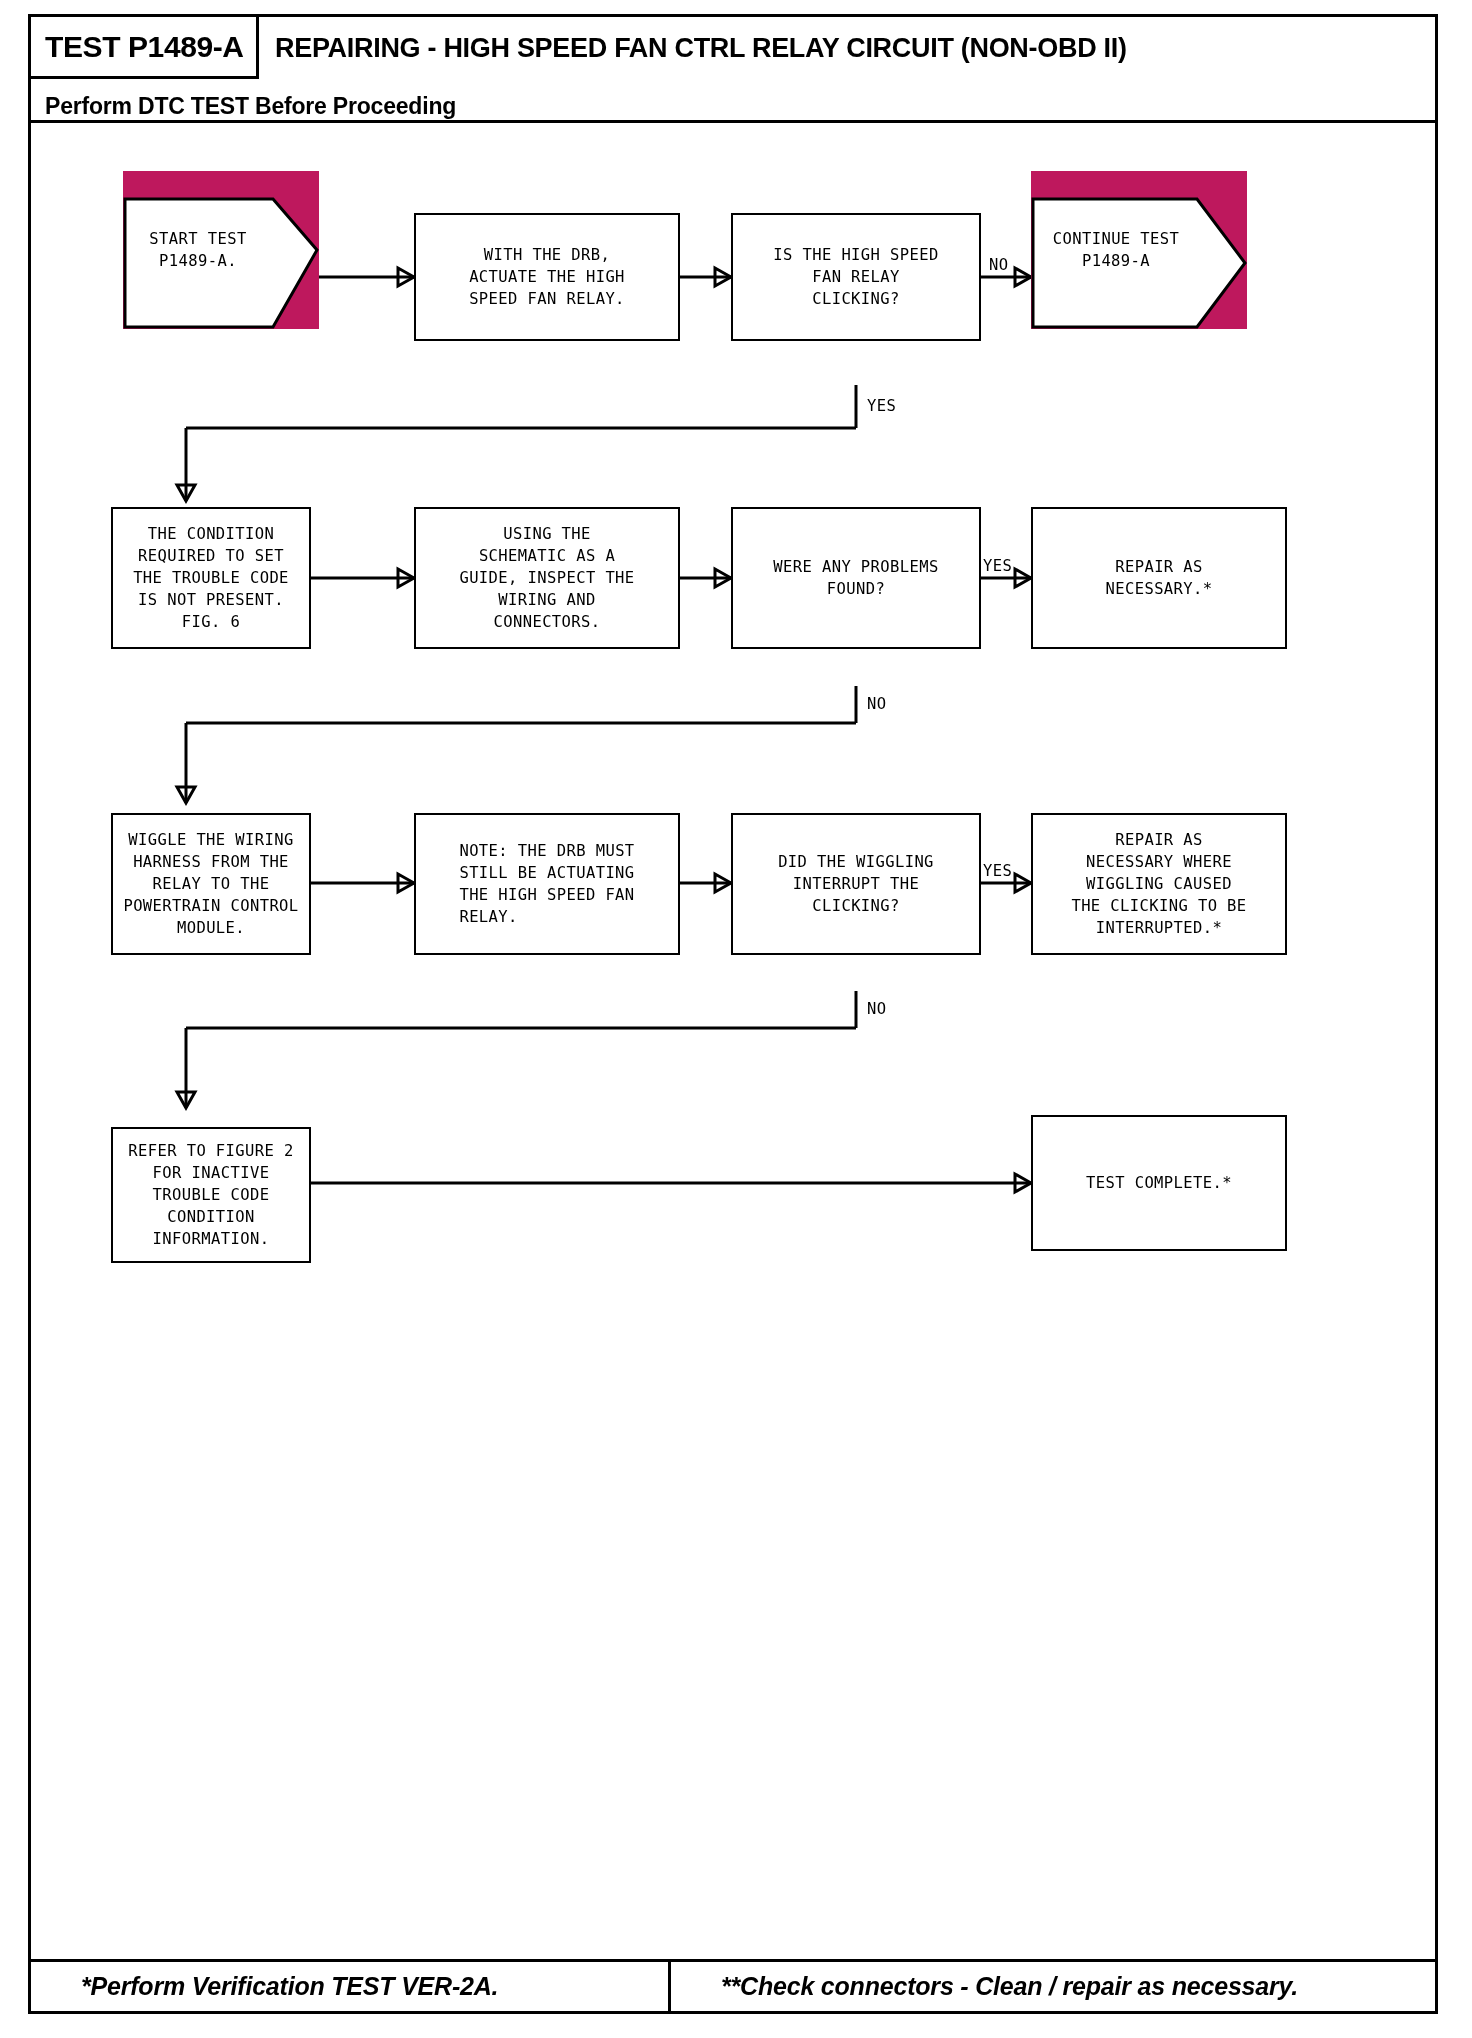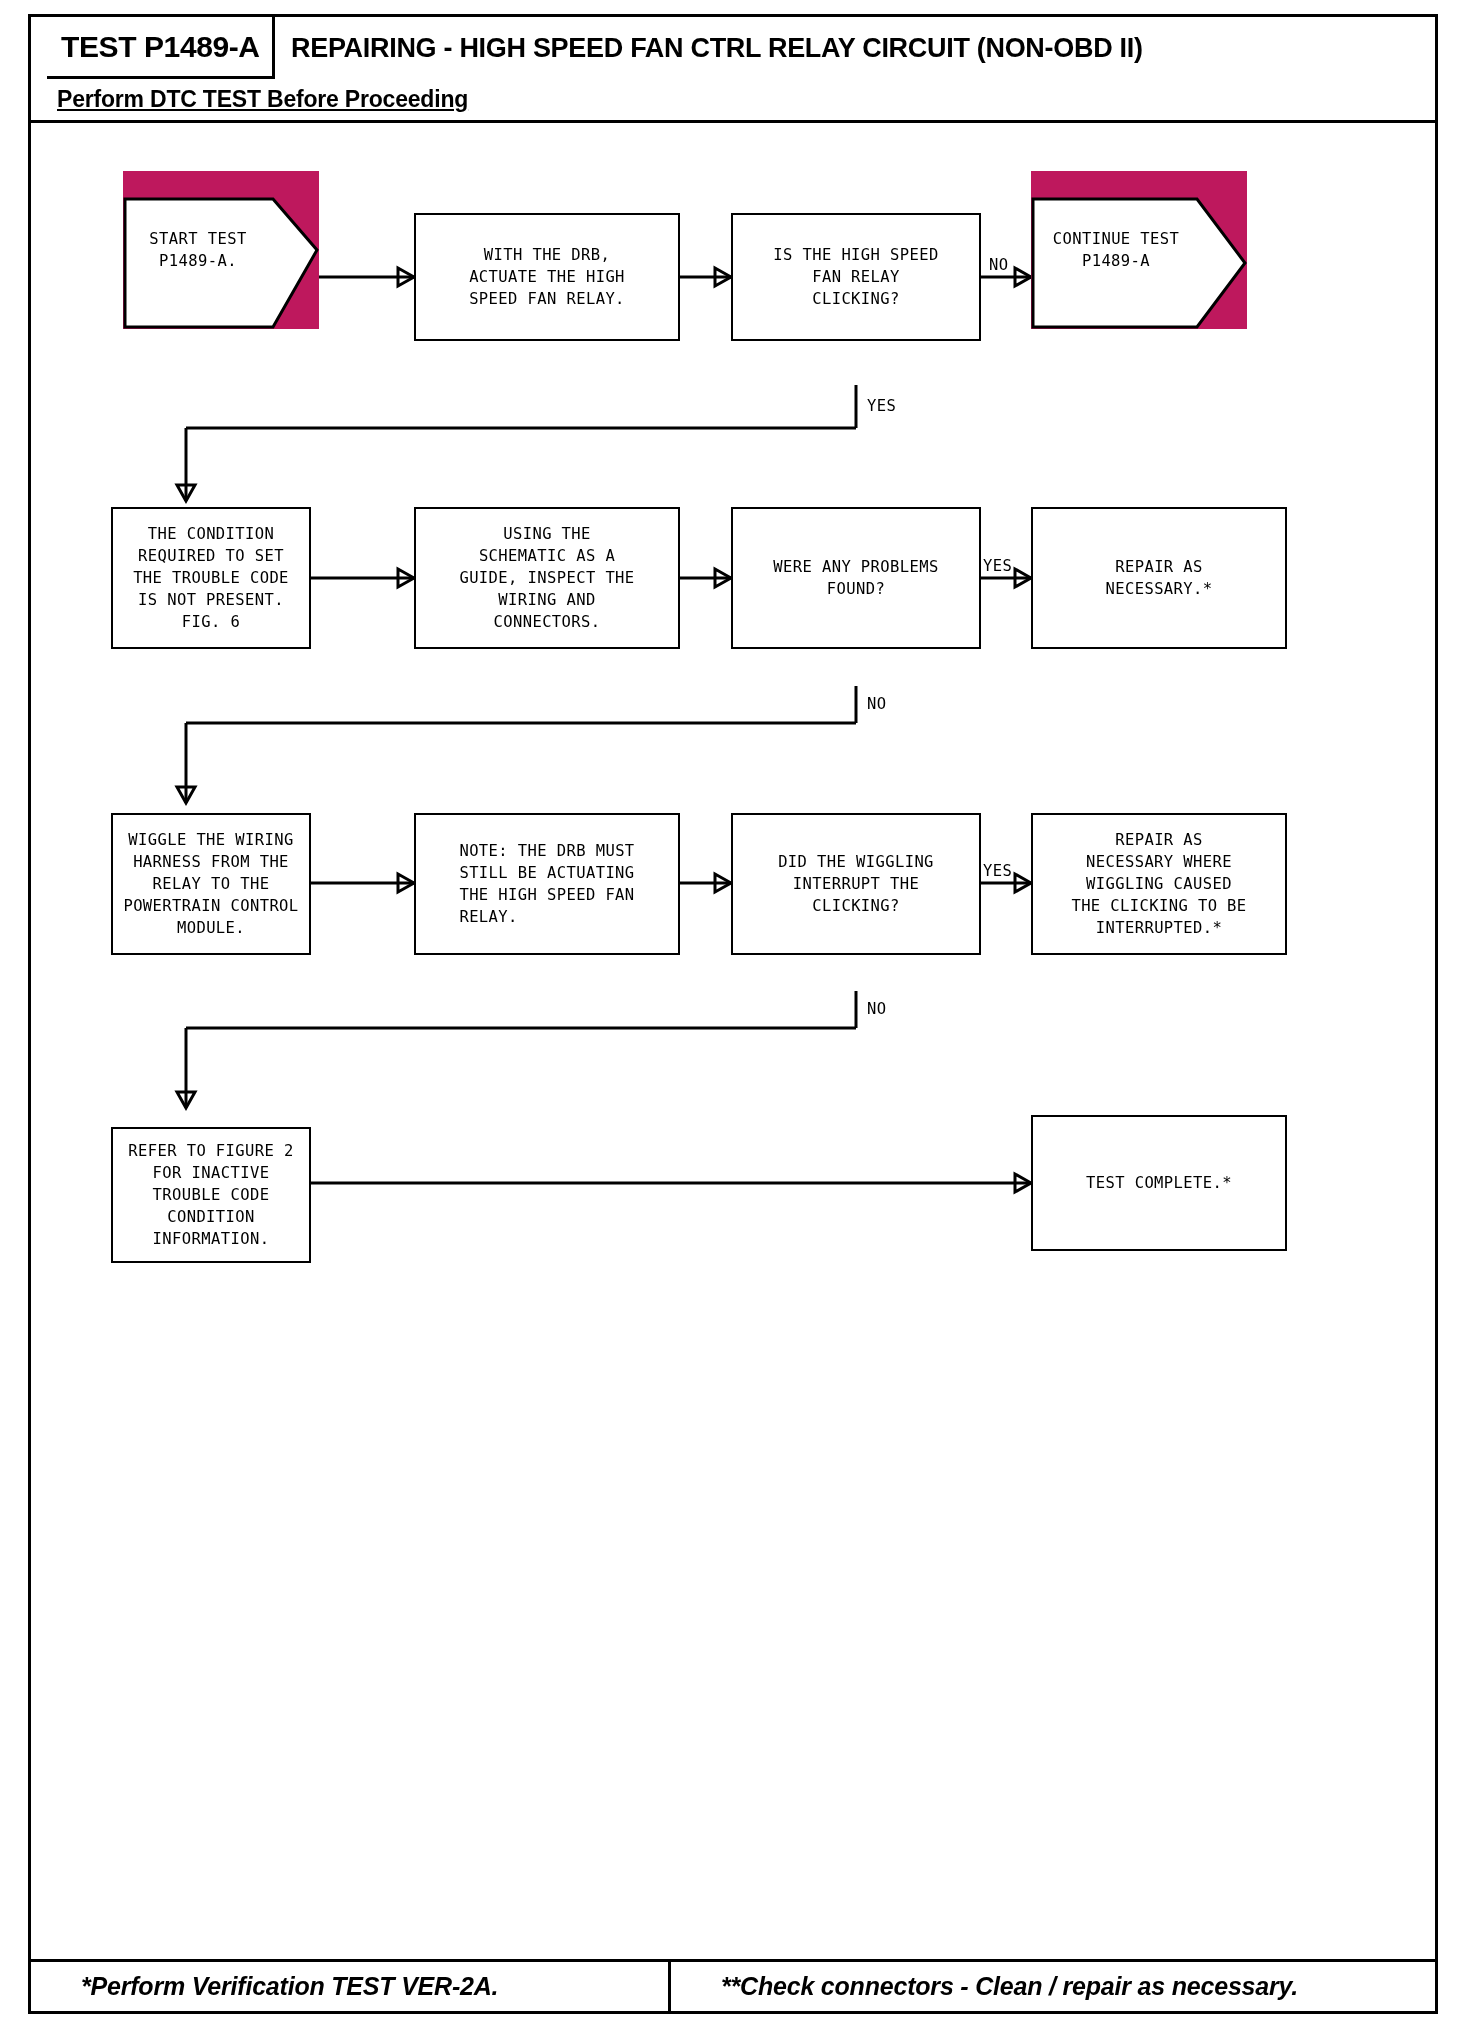--- a/index.html
+++ b/index.html
@@ -40,21 +40,20 @@
     align-items: stretch;
   }
   .test-id-cell {
     width: 228px;
     border-right: 3px solid #000;
     border-bottom: 3px solid #000;
     box-sizing: border-box;
     display: flex;
     align-items: center;
     padding-left: 14px;
-    margin-left: 16px;
   }
   .test-id-text {
     font-size: 30px;
     font-weight: bold;
     letter-spacing: -0.4px;
     white-space: nowrap;
   }
   .title-cell {
     flex: 1;
     box-sizing: border-box;
@@ -70,23 +69,22 @@
   }
   .subtitle-row {
     position: absolute;
     left: 0;
     top: 62px;
     width: 100%;
     height: 44px;
     border-bottom: 3px solid #000;
     box-sizing: border-box;
     display: flex;
-    align-items: center;
-    padding-left: 26px;
-    text-decoration: underline;
+    align-items: flex-end;
+    padding-left: 14px;
   }
   .subtitle-text {
     font-size: 23px;
     font-weight: bold;
     letter-spacing: -0.2px;
   }
 
   
   .canvas {
     position: absolute;

